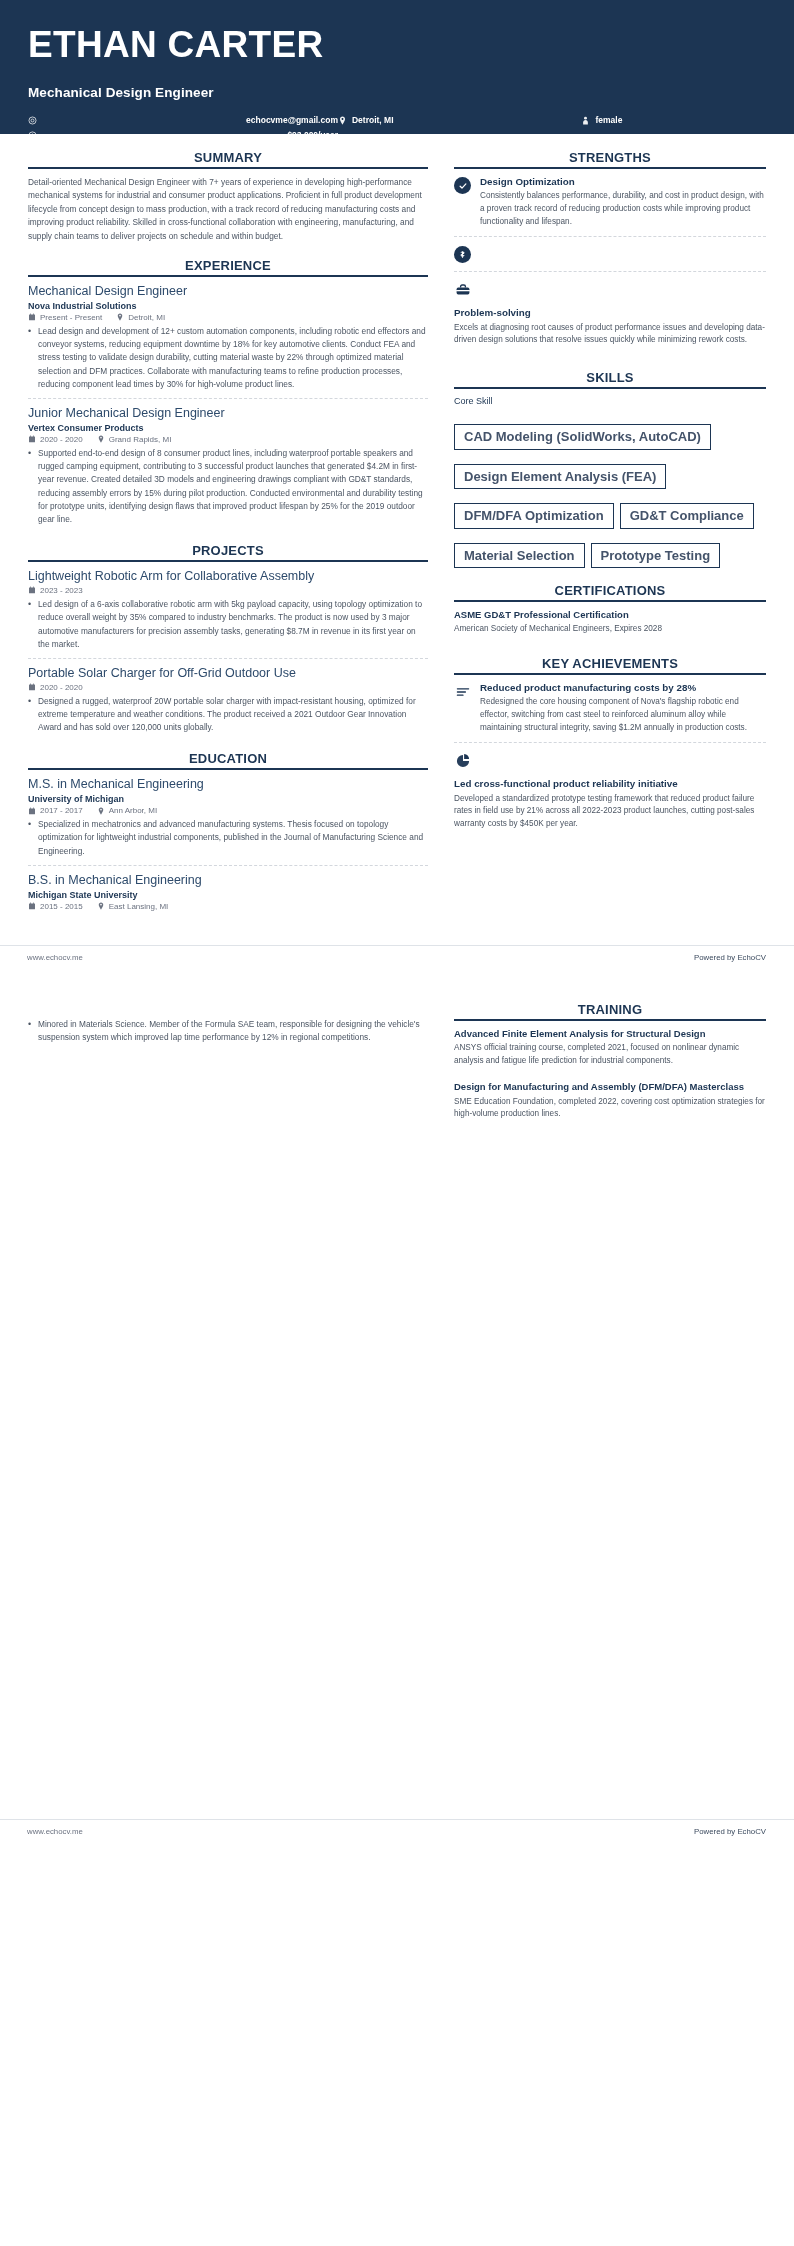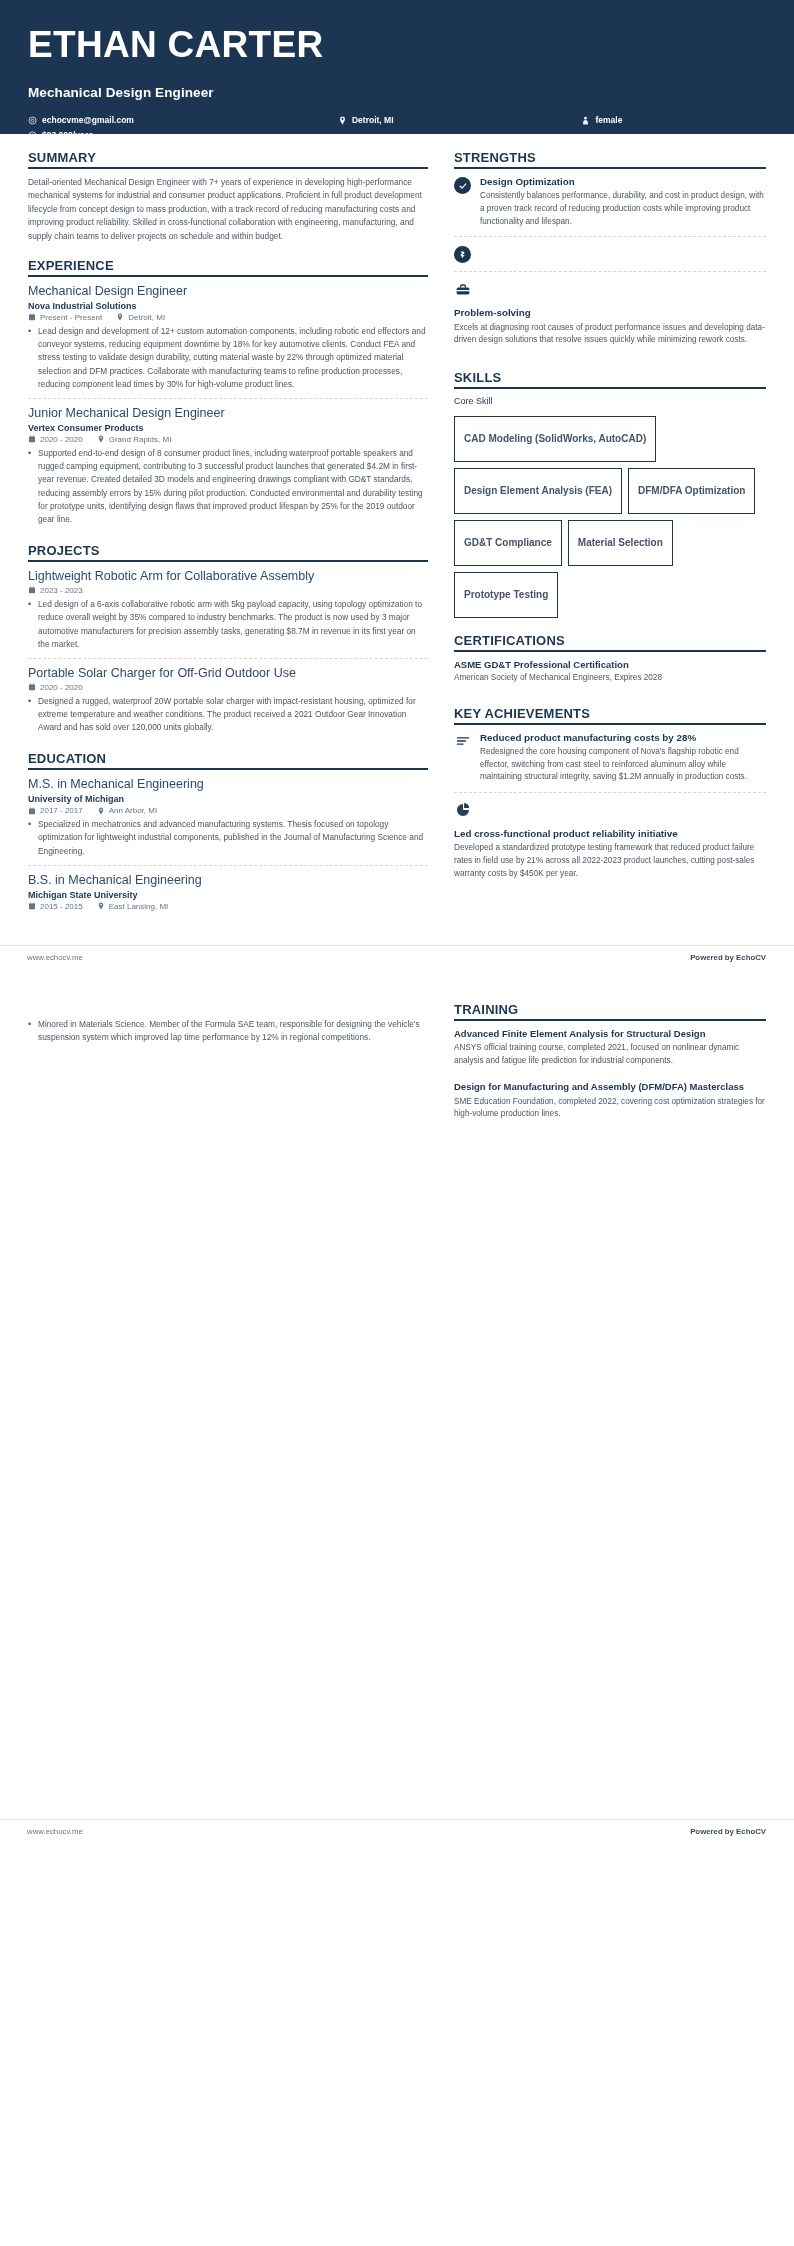--- a/index.html
+++ b/index.html
@@ -40,21 +40,21 @@
   }
   .contact-item {
     display: flex;
     align-items: center;
     gap: 5px;
     font-size: 8.5px;
     font-weight: bold;
     line-height: 1.6;
     height: 15px;
   }
-  .contact-item.c1 { width: 42%; }
+  .contact-item.c1 { width: 42%; justify-content: space-between; }
   .contact-item.c2 { width: 33%; }
   .contact-item.c3 { width: 25%; }
   .ci {
     display: inline-flex;
     width: 9px; height: 9px;
     align-items: center; justify-content: center;
     flex: 0 0 9px;
     opacity: 0.92;
   }
   .ci svg { display: block; }
@@ -72,20 +72,21 @@
   .section { margin-bottom: 15px; }
   .sec-head {
     font-size: 13px;
     font-weight: bold;
     color: #1c3553;
     letter-spacing: 0.2px;
     padding-bottom: 2px;
     border-bottom: 2.2px solid #1c3553;
     margin-bottom: 7px;
     text-transform: uppercase;
+    text-align: center;
   }
 
   .summary-text {
     font-size: 8.3px;
     line-height: 1.62;
     color: #4b5563;
   }
 
   
   .entry { padding-bottom: 7px; margin-bottom: 7px; border-bottom: 1px dashed #d3d7dd; }
@@ -166,26 +167,27 @@
 
   .skill-group-label {
     font-size: 9px;
     font-weight: normal;
     color: #1c3553;
     margin-bottom: 10px;
   }
   .chips { display: flex; flex-wrap: wrap; gap: 6px; }
   .chip {
     border: 1.2px solid #1c3553;
-    padding: 16px 9px;
-    font-size: 10px;
+    padding: 4px 9px;
+    font-size: 13px;
     font-weight: bold;
     color: #44536a;
     background: #fff;
     line-height: 1.2;
+    margin-top: 8px;
   }
 
   .cert-item {
     padding-bottom: 6px;
     margin-bottom: 6px;
     border-bottom: 1px dashed #d3d7dd;
   }
   .cert-item:last-child { border-bottom: none; margin-bottom: 0; }
   .cert-title {
     font-size: 9.5px;
@@ -214,21 +216,21 @@
   .footer {
     display: flex;
     justify-content: space-between;
     align-items: center;
     padding: 7px 28px 0 27px;
     border-top: 1px solid #dfe3e8;
     margin: 0 0 0 0;
     font-size: 7.8px;
     color: #6b7280;
   }
-  .footer .brand { font-weight: bold; color: #3b4a5e; }
+  .footer .brand { font-weight: normal; color: #3b4a5e; }
 
   .page-gap { height: 18px; }
 </style>
 </head>
 <body>
 
 <div class="page">
 
   <div class="header">
     <div class="name">ETHAN CARTER</div>

